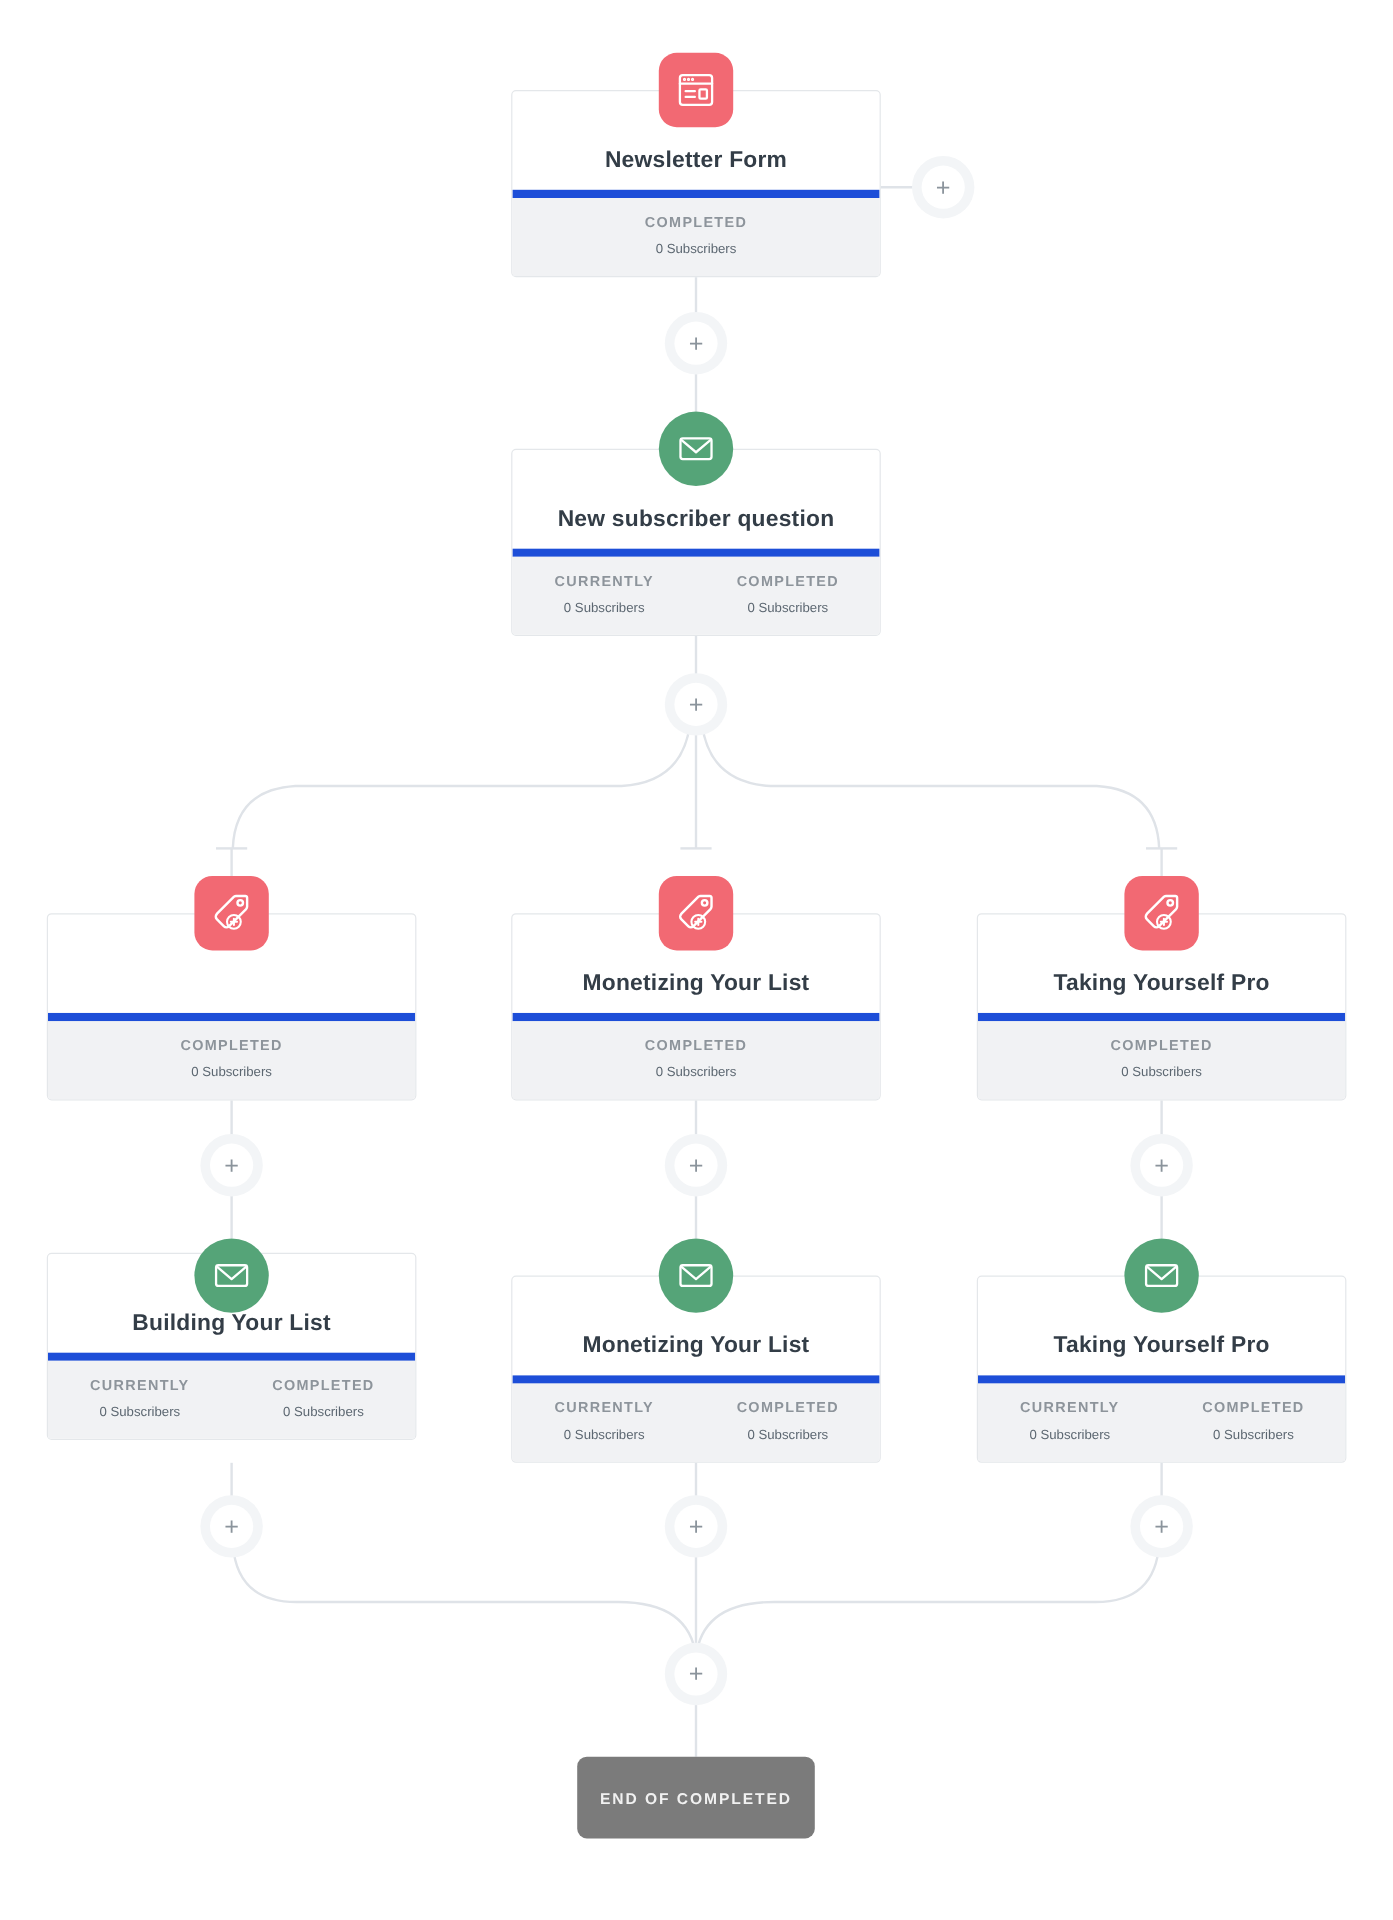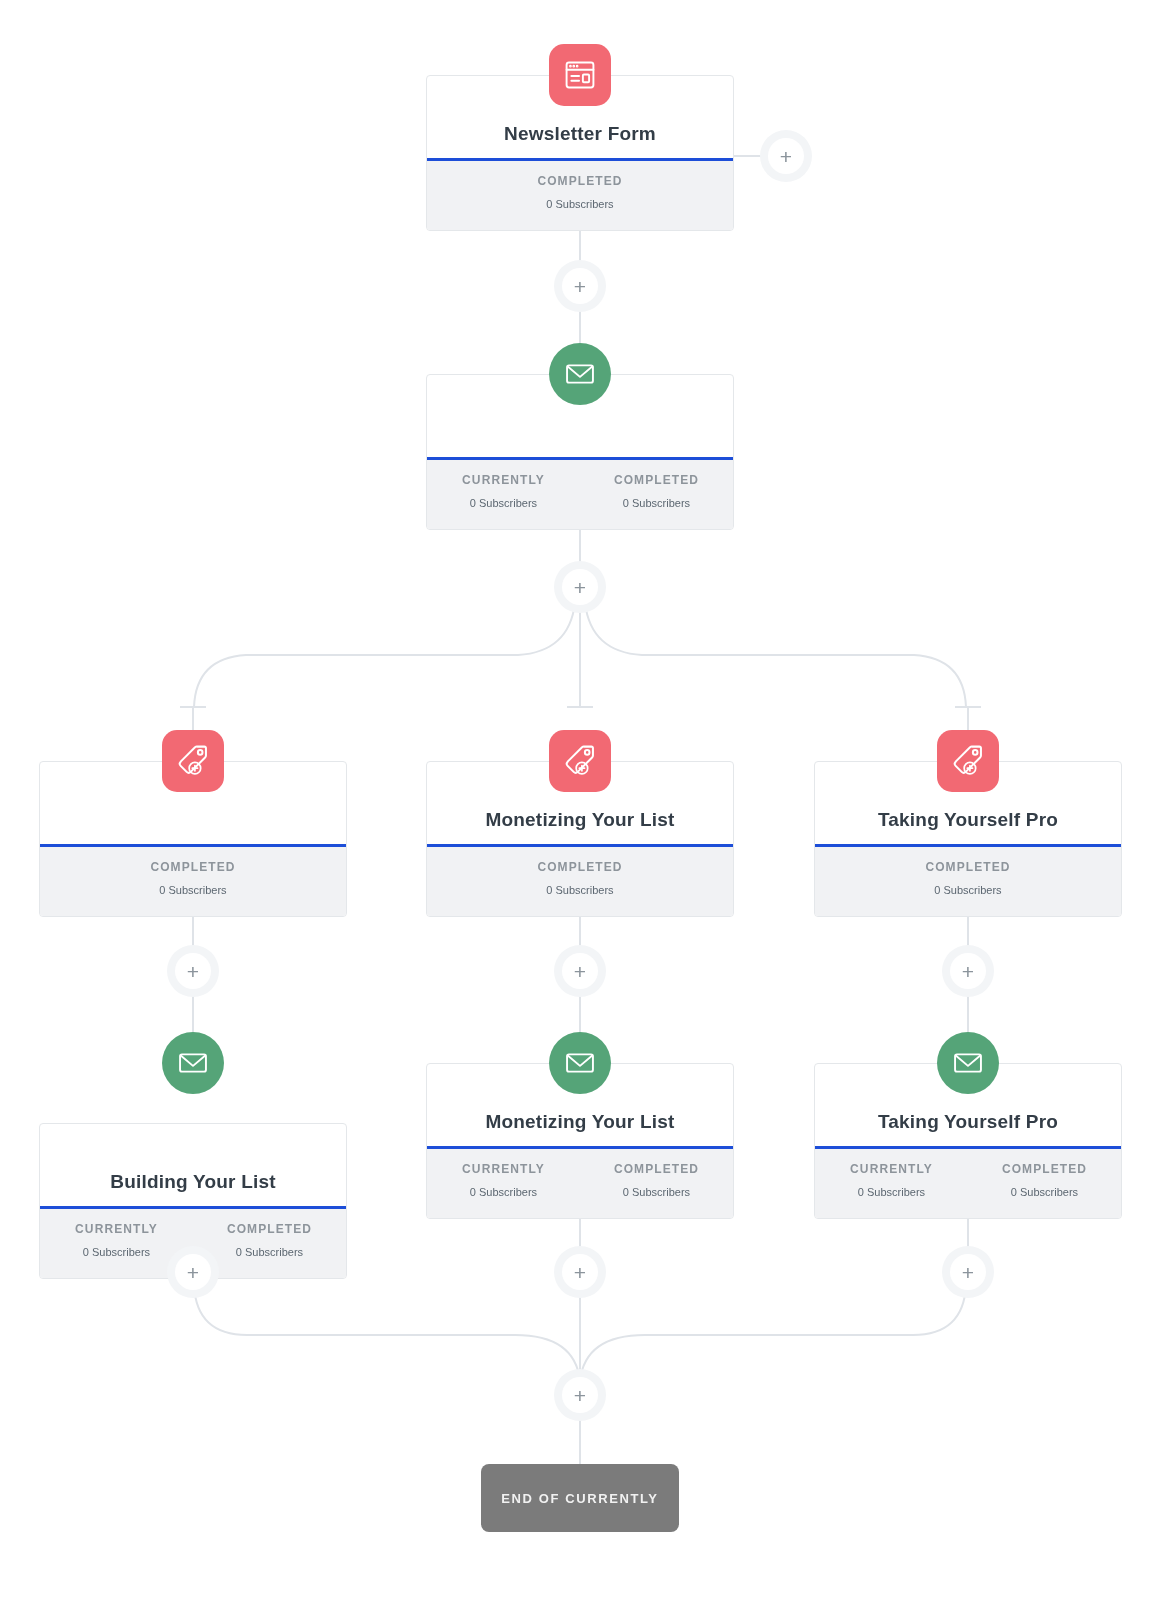--- a/index.html
+++ b/index.html
@@ -18,21 +18,21 @@
     background:#ffffff;border:1px solid #e4e7ea;border-radius:4px;
     z-index:2;
   }
   .card-title{
     position:absolute;top:45px;left:0;width:100%;text-align:center;
     font-size:19px;line-height:26px;font-weight:700;color:#333d47;
     letter-spacing:.2px;
   }
   .card-footer{
     position:absolute;left:0;bottom:0;width:100%;height:72px;box-sizing:border-box;
-    background:#f1f2f4;border-top:3px solid #1d4ed8;
+    background:#f1f2f4;border-top:7px solid #1d4ed8;
     border-radius:0 0 3px 3px;
     display:flex;align-items:stretch;justify-content:center;
   }
   .stat{flex:1;display:flex;flex-direction:column;align-items:center;justify-content:flex-start;padding-top:13px;}
   .stat-label{
     font-size:12px;font-weight:700;letter-spacing:1.1px;color:#8d949b;line-height:14px;
   }
   .stat-value{
     font-size:11px;color:#5c6771;line-height:20px;margin-top:6px;
   }
@@ -123,20 +123,21 @@
     </div>
   </div>
 
   <div class="plus" style="left:554px;top:254px">
     <div class="inner">
       <span class="glyph">+</span>
     </div>
   </div>
 
   <div class="card" style="left:426px;top:368px">
+    <div class="card-title">New subscriber question</div>
     <div class="card-footer">
       <div class="stat">
         <div class="stat-label">CURRENTLY</div>
         <div class="stat-value">0 Subscribers</div>
       </div>
       <div class="stat">
         <div class="stat-label">COMPLETED</div>
         <div class="stat-value">0 Subscribers</div>
       </div>
     </div>
@@ -231,21 +232,21 @@
     <div class="inner">
       <span class="glyph">+</span>
     </div>
   </div>
   <div class="plus" style="left:942px;top:939px">
     <div class="inner">
       <span class="glyph">+</span>
     </div>
   </div>
 
-  <div class="card" style="left:39px;top:1117px">
+  <div class="card" style="left:39px;top:1038px">
     <div class="card-title">Building Your List</div>
     <div class="card-footer">
       <div class="stat">
         <div class="stat-label">CURRENTLY</div>
         <div class="stat-value">0 Subscribers</div>
       </div>
       <div class="stat">
         <div class="stat-label">COMPLETED</div>
         <div class="stat-value">0 Subscribers</div>
       </div>
@@ -314,16 +315,16 @@
     </div>
   </div>
 
   <div class="plus" style="left:554px;top:1363px">
     <div class="inner">
       <span class="glyph">+</span>
     </div>
   </div>
 
   <div class="end-node">
-    <span>END OF CURRENTLY</span>
+    <span>END OF COMPLETED</span>
   </div>
 
 </div>
 
 </body></html>

